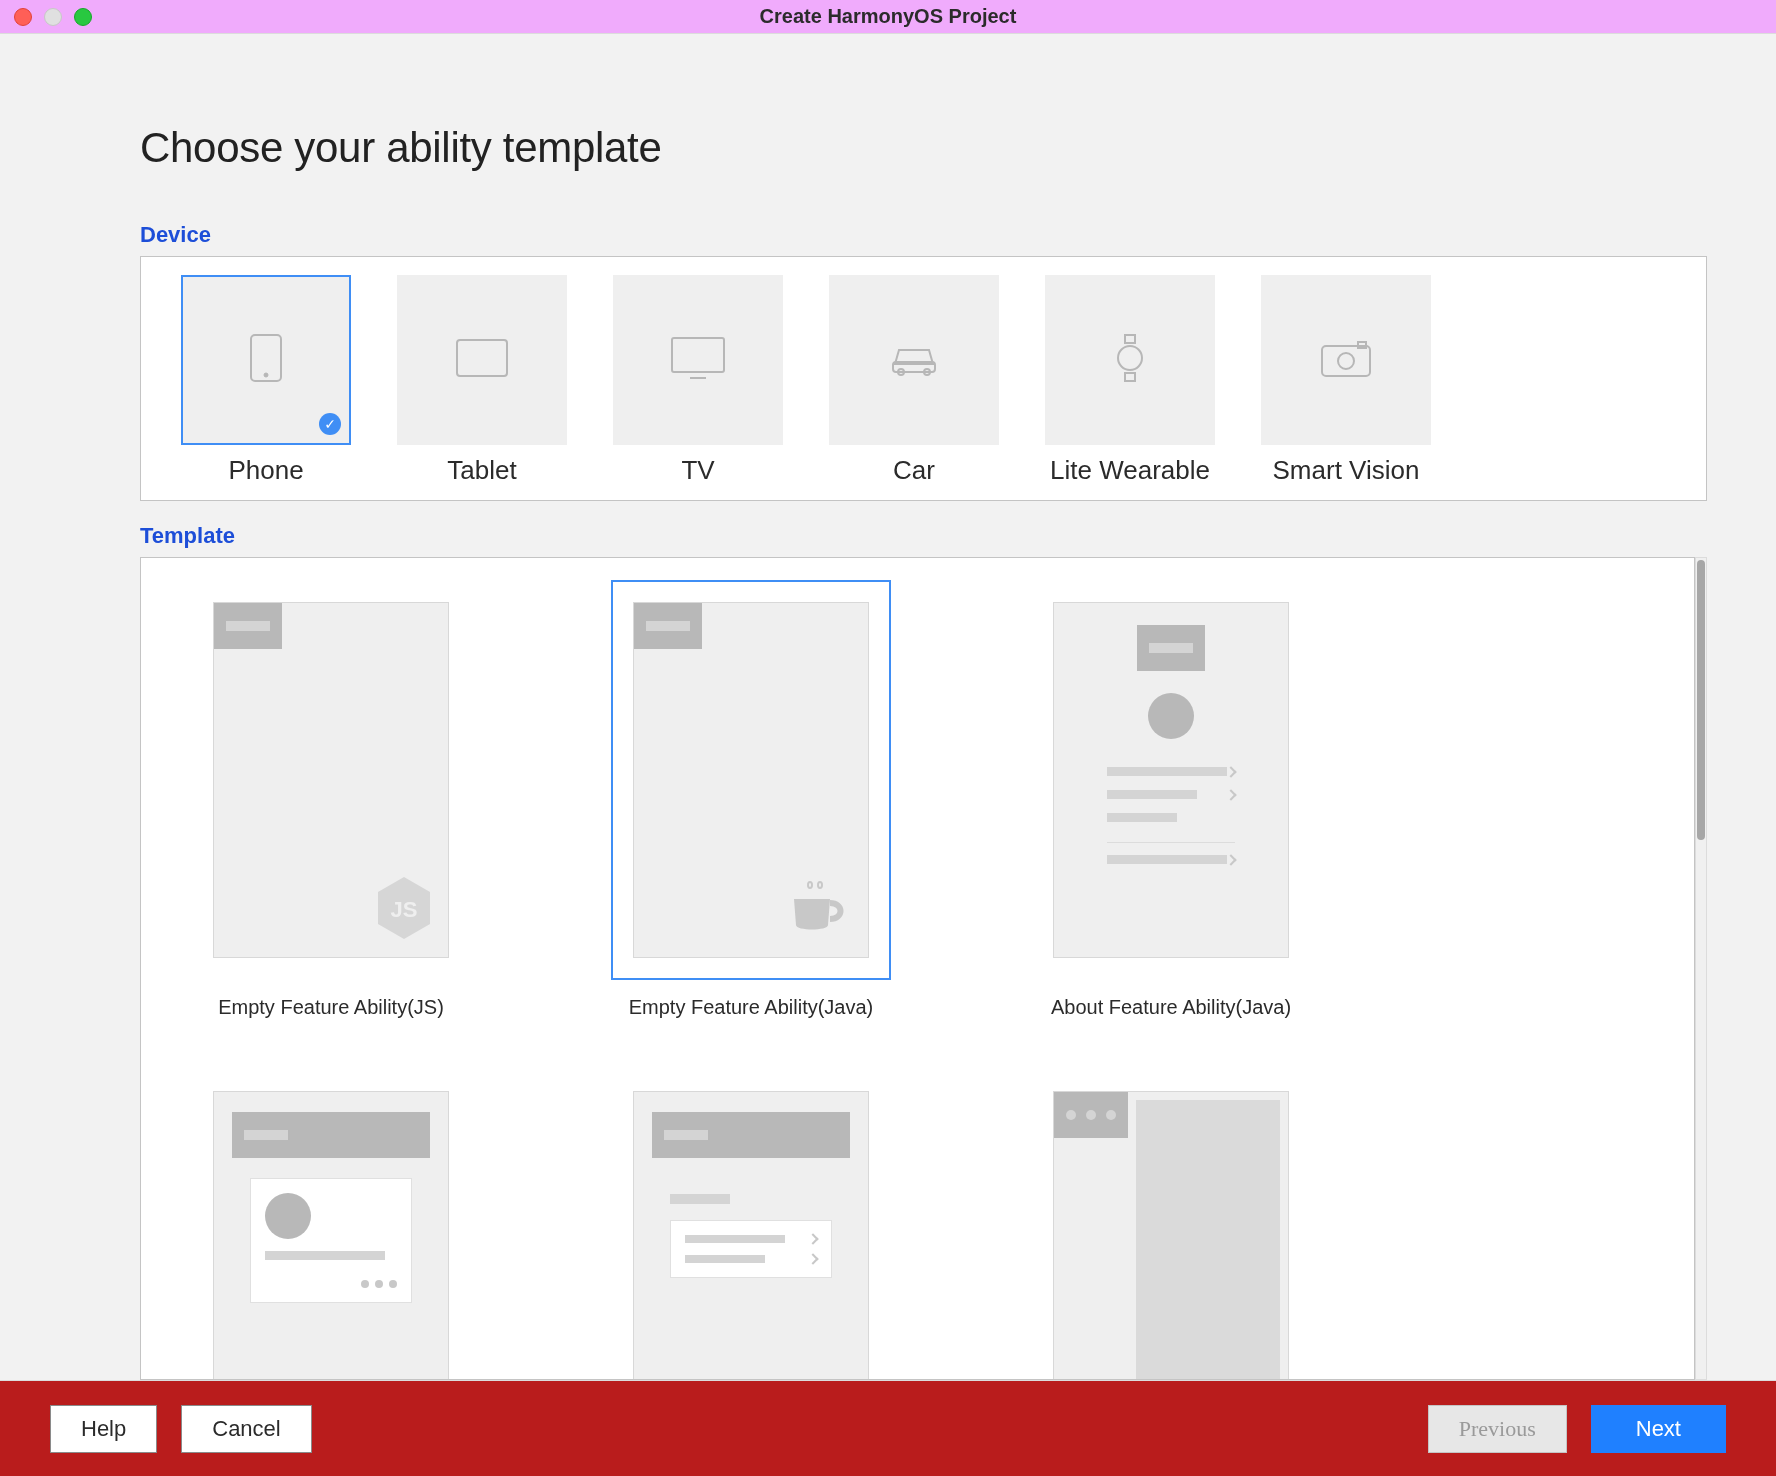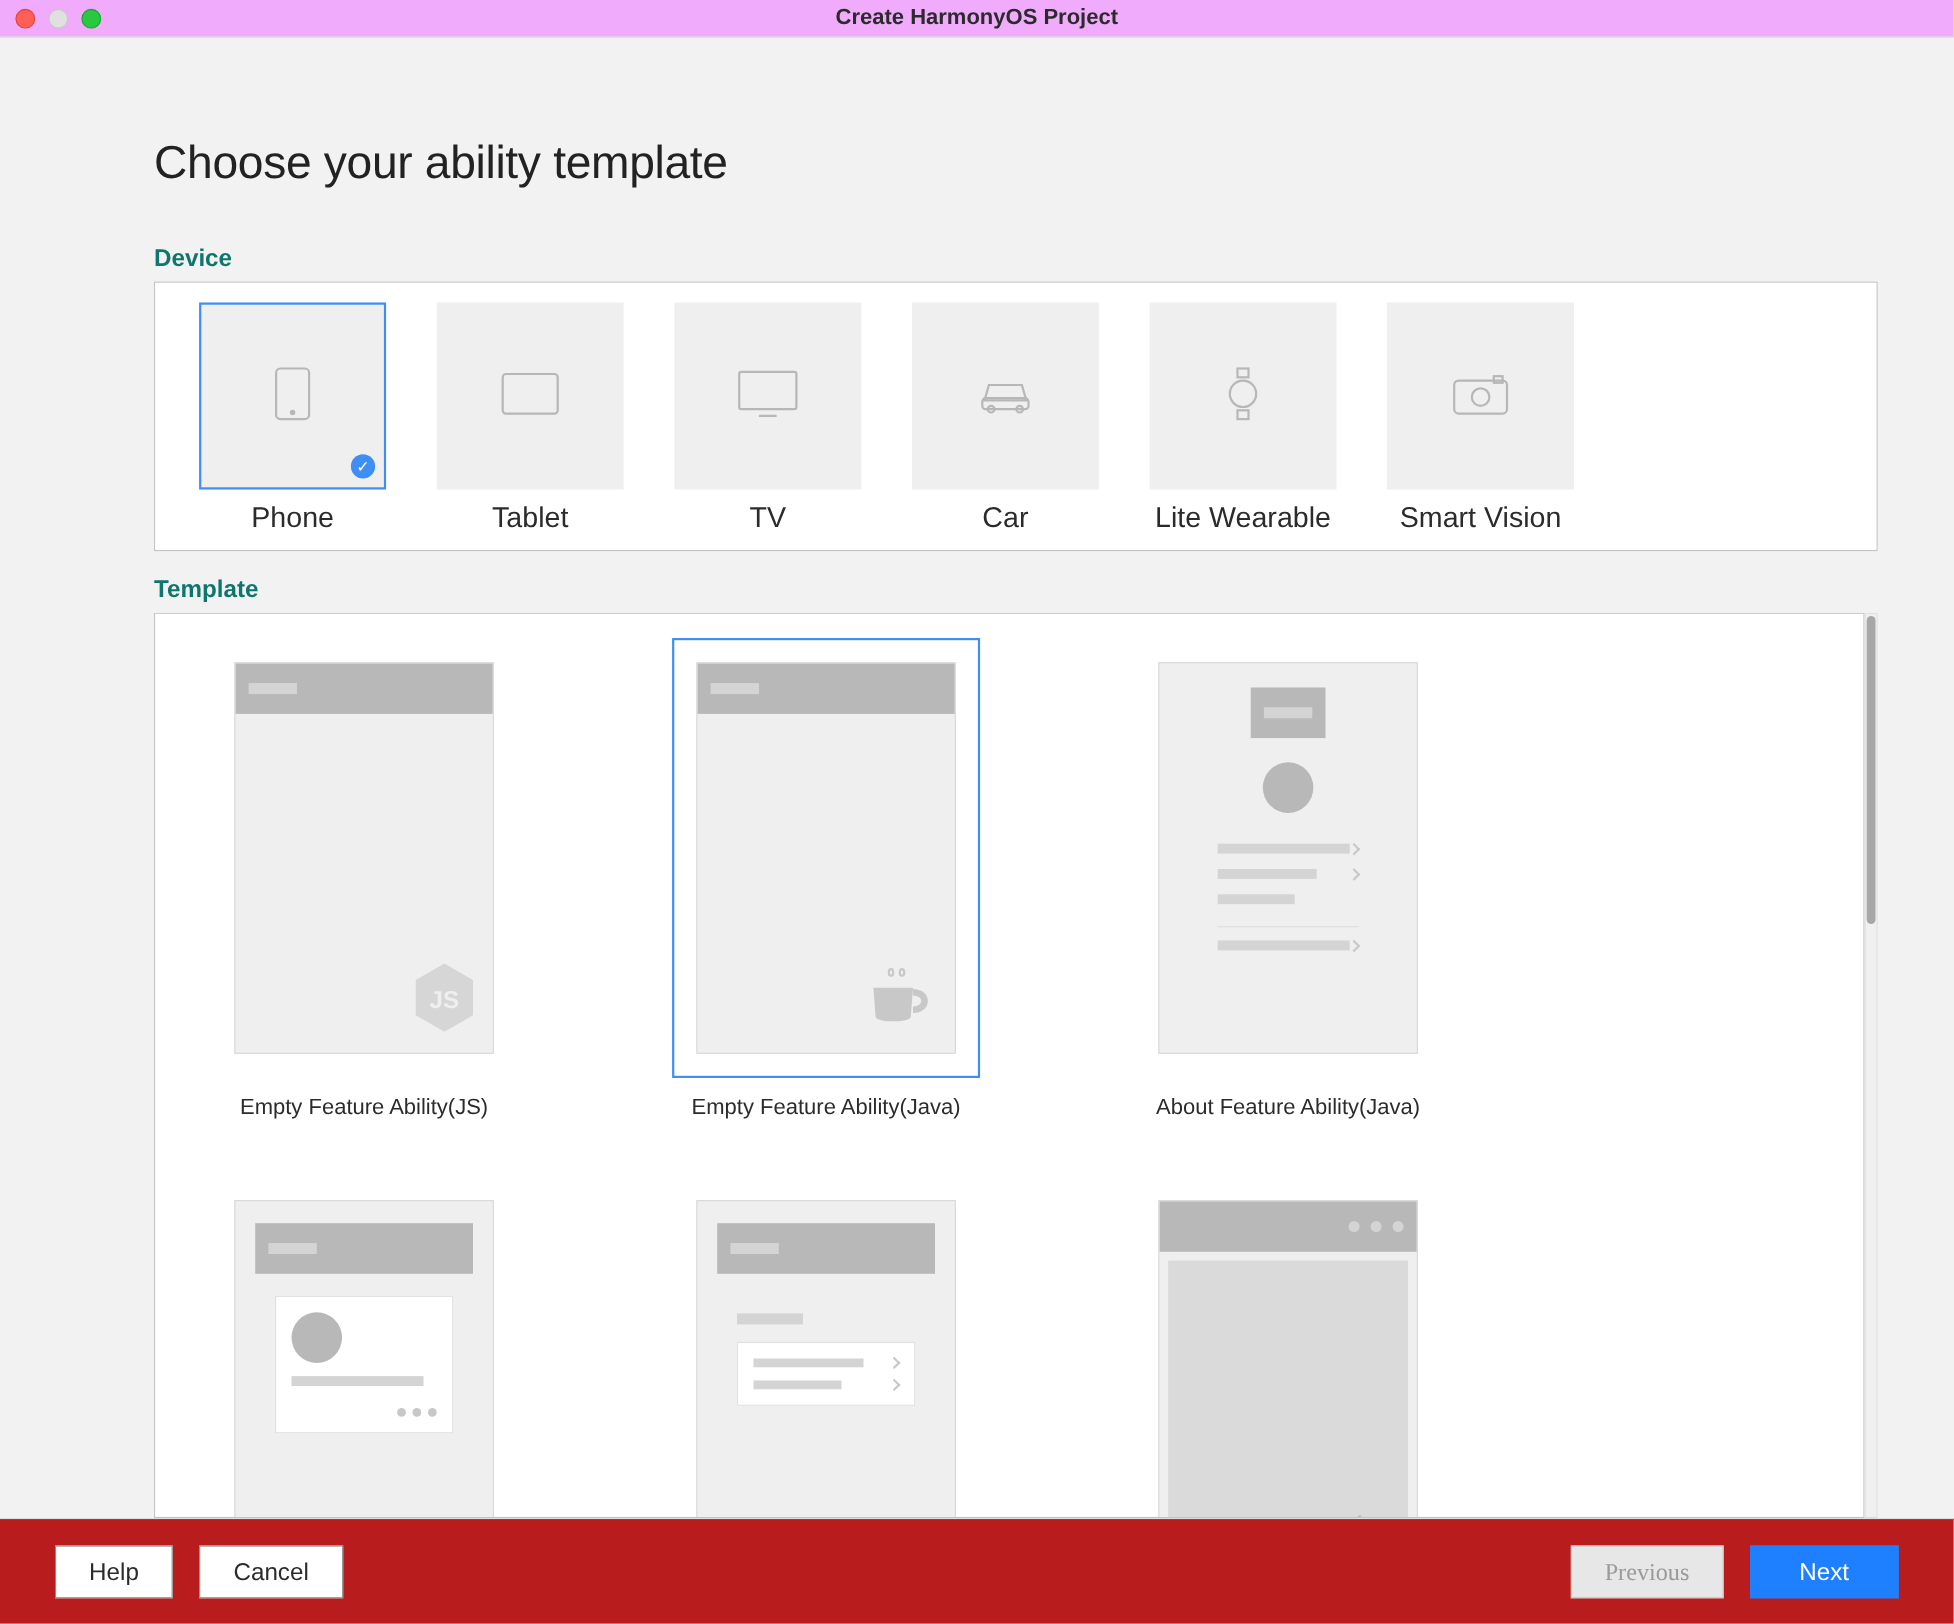--- a/index.html
+++ b/index.html
@@ -24,21 +24,21 @@
 .traffic-lights span { width: 18px; height: 18px; border-radius: 50%; display: inline-block; }
 .tl-red { background: #ff5f57; border: 1px solid #e24239; }
 .tl-yellow { background: #e0e0e0; border: 1px solid #c7c7c7; }
 .tl-green { background: #28c840; border: 1px solid #18a62b; }
 .titlebar-title {
   position: absolute; left: 0; right: 0; text-align: center;
   font-size: 20px; font-weight: 600; color: #2b2b2b;
 }
 .content { flex: 1; padding: 90px 69px 0 140px; display: flex; flex-direction: column; overflow: hidden; }
 .page-title { font-size: 42px; font-weight: 400; color: #222; margin-bottom: 50px; letter-spacing: -0.3px; }
-.section-label { font-size: 22px; font-weight: 600; color: #0f766e; margin-bottom: 8px; }
+.section-label { font-size: 22px; font-weight: 600; color: #1d4ed8; margin-bottom: 8px; }
 .device-box {
   background: #fff; border: 1px solid #c4c4c4; padding: 18px 40px 14px 40px;
   display: flex; gap: 46px; overflow-x: hidden; margin-bottom: 22px;
 }
 .device-item { display: flex; flex-direction: column; align-items: center; cursor: pointer; flex-shrink: 0; width: 170px; }
 .device-tile {
   width: 170px; height: 170px; background: #efefef; display: flex;
   align-items: center; justify-content: center; position: relative; border: 2px solid transparent;
 }
 .device-item.selected .device-tile { border: 2px solid #3f8ef5; }
@@ -57,21 +57,21 @@
   gap: 50px 140px; align-content: flex-start; overflow: hidden; position: relative;
 }
 .tpl-item { display: flex; flex-direction: column; align-items: center; cursor: pointer; width: 280px; }
 .tpl-card {
   width: 280px; height: 400px; border: 2px solid transparent;
   display: flex; align-items: center; justify-content: center;
 }
 .tpl-item.selected .tpl-card { border: 2px solid #3f8ef5; }
 .tpl-inner {
   width: 236px; height: 356px; background: #efefef; border: 1px solid #d8d8d8;
-  display: flex; flex-direction: column; position: relative; overflow: hidden;
+  display: flex; flex-direction: row; position: relative; overflow: hidden;
 }
 .tpl-titlebar { height: 46px; background: #b8b8b8; display: flex; align-items: center; padding: 0 12px; justify-content: flex-start; }
 .tpl-titlebar .bar-s { width: 44px; height: 10px; background: #d4d4d4; }
 .tpl-label { font-size: 20px; color: #2b2b2b; margin-top: 16px; text-align: center; }
 .tpl-body { flex: 1; position: relative; }
 .tpl-js-badge { position: absolute; right: 14px; bottom: 12px; }
 .tpl-java-badge { position: absolute; right: 18px; bottom: 18px; }
 .tpl-about { padding: 22px 22px 0 22px; display: flex; flex-direction: column; align-items: center; }
 .tpl-about .avatar { width: 46px; height: 46px; border-radius: 50%; background: #b8b8b8; margin-bottom: 28px; }
 .tpl-about .row { width: 100%; display: flex; align-items: center; justify-content: space-between; margin-bottom: 14px; }

